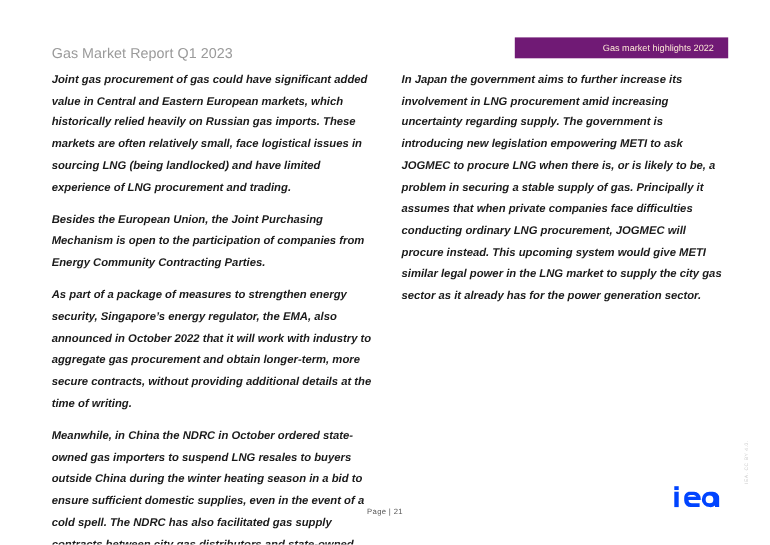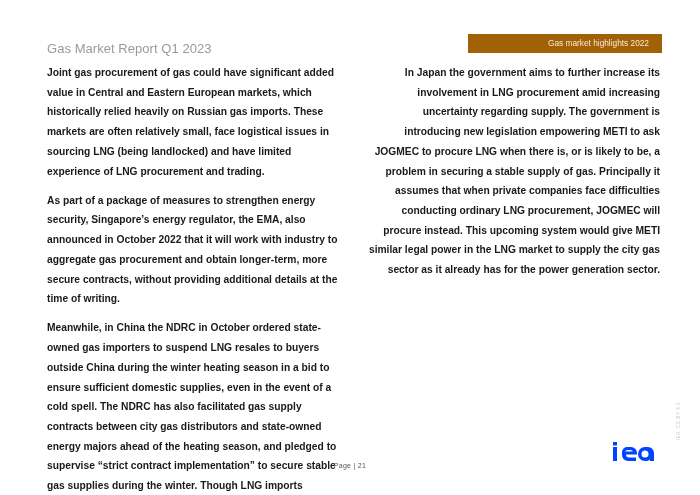--- a/index.html
+++ b/index.html
@@ -1,37 +1,38 @@
 <!DOCTYPE html>
 <html><head>
 <meta charset="utf-8">
 <style>
   html, body { margin:0; padding:0; }
   body { width:700px; height:495px; background:#ffffff; position:relative; overflow:hidden;
          font-family:"Liberation Sans", sans-serif; color:#111; }
   .hdr-left { position:absolute; left:47px; top:41px; font-size:13px; color:#9a9a9a; letter-spacing:0.05px; }
-  .banner { position:absolute; left:468px; top:34px; width:194px; height:19px; background:#a16207;
+  .banner { position:absolute; left:468px; top:34px; width:194px; height:19px; background:#701a75;
             color:#fde8d6; font-size:8.3px; text-align:right; box-sizing:border-box; padding-right:13px; line-height:19px; }
   .col { position:absolute; top:63px; font-size:10.25px; line-height:19.7px; font-weight:bold; color:#1a1a1a; }
-  .col p { margin:0 0 9.5px 0; }
+  .col p { margin:0 0 9.5px 0;font-style:italic; }
   .col-left { left:47px; width:300px; }
-  .col-right { left:365px; width:295px;text-align:right; }
+  .col-right { left:365px; width:295px; }
   .footer-page { position:absolute; left:0; width:700px; top:462px; text-align:center; font-size:7px; color:#555; letter-spacing:0.3px; }
   .logo { position:absolute; left:612px; top:441px; width:42px; height:22px; }
   .license { position:absolute; left:676px; top:440px; transform:rotate(-90deg); transform-origin:left top;
              font-size:4.5px; color:#c9c9c9; white-space:nowrap; letter-spacing:0.5px; }
 </style>
 </head>
 <body>
 
 <div class="hdr-left">Gas Market Report Q1 2023</div>
 <div class="banner">Gas market highlights 2022</div>
 
 <div class="col col-left">
   <p>Joint gas procurement of gas could have significant added value in Central and Eastern European markets, which historically relied heavily on Russian gas imports. These markets are often relatively small, face logistical issues in sourcing LNG (being landlocked) and have limited experience of LNG procurement and trading.</p>
+  <p>Besides the European Union, the Joint Purchasing Mechanism is open to the participation of companies from Energy Community Contracting Parties.</p>
   <p>As part of a package of measures to strengthen energy security, Singapore’s energy regulator, the EMA, also announced in October 2022 that it will work with industry to aggregate gas procurement and obtain longer-term, more secure contracts, without providing additional details at the time of writing.</p>
   <p>Meanwhile, in China the NDRC in October ordered state-owned gas importers to suspend LNG resales to buyers outside China during the winter heating season in a bid to ensure sufficient domestic supplies, even in the event of a cold spell. The NDRC has also facilitated gas supply contracts between city gas distributors and state-owned energy majors ahead of the heating season, and pledged to supervise “strict contract implementation” to secure stable gas supplies during the winter. Though LNG imports continued to slide following the announcements in October, the y-o-y decline during the last two months of 2022 (down 12%) was much shallower than during the first 10 months of the year (down 23%).</p>
 </div>
 
 <div class="col col-right">
   <p>In Japan the government aims to further increase its involvement in LNG procurement amid increasing uncertainty regarding supply. The government is introducing new legislation empowering METI to ask JOGMEC to procure LNG when there is, or is likely to be, a problem in securing a stable supply of gas. Principally it assumes that when private companies face difficulties conducting ordinary LNG procurement, JOGMEC will procure instead. This upcoming system would give METI similar legal power in the LNG market to supply the city gas sector as it already has for the power generation sector.</p>
 </div>
 
 <div class="footer-page">Page | 21</div>
 

